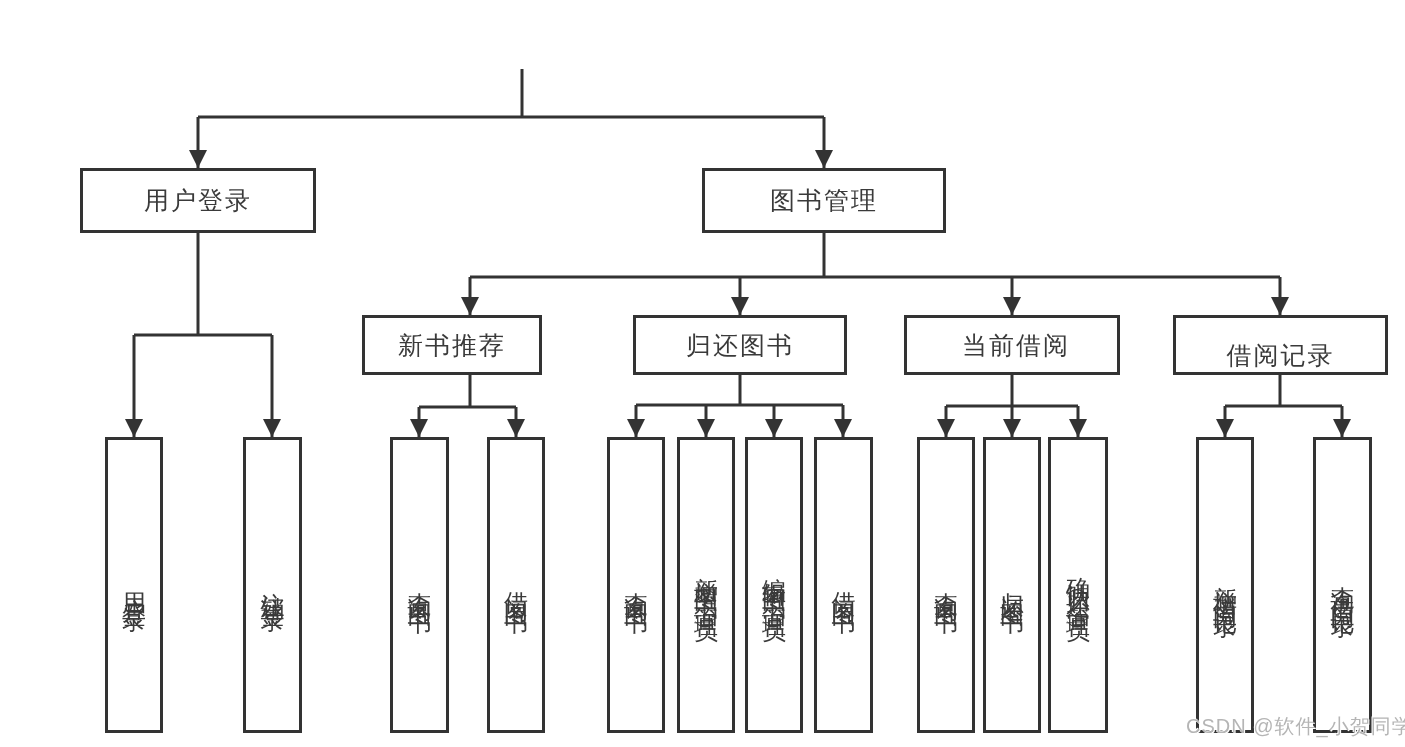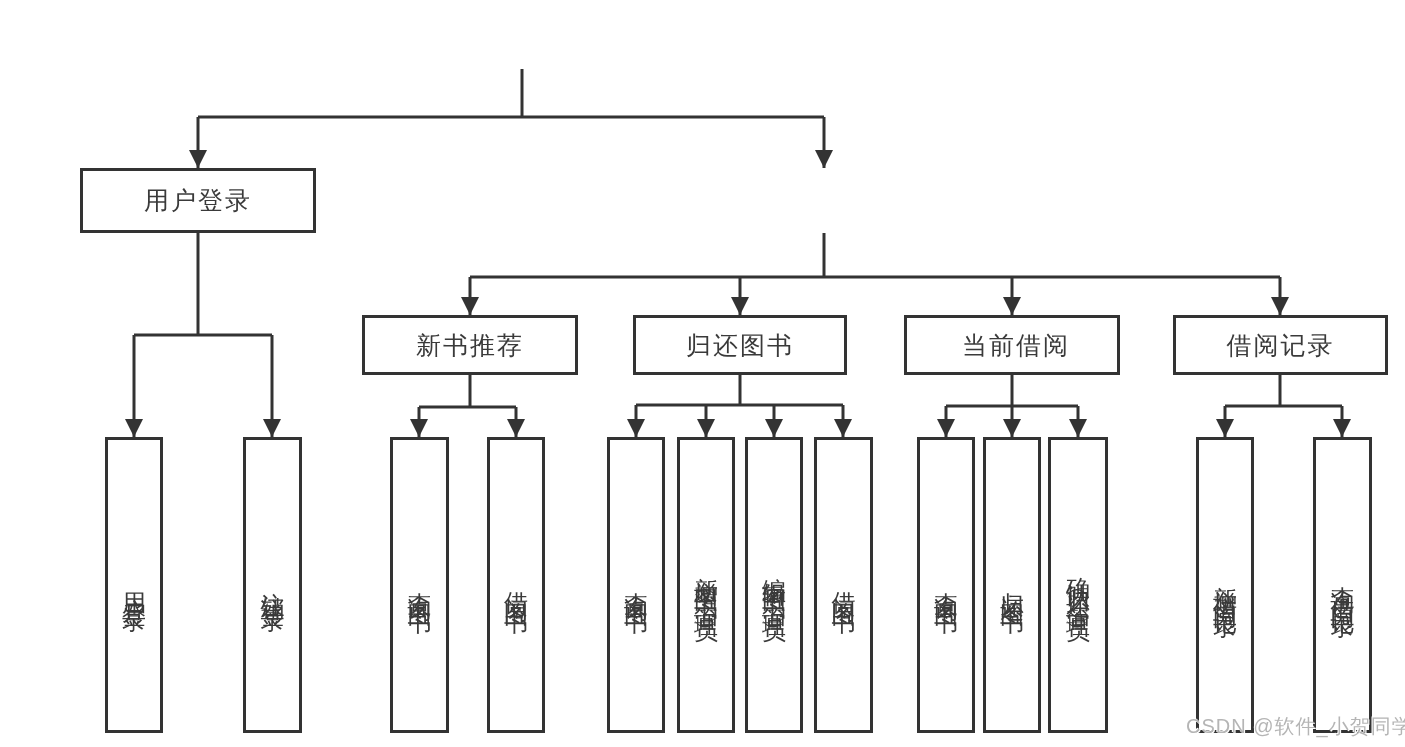--- a/index.html
+++ b/index.html
@@ -54,34 +54,37 @@
 </head>
 <body>
 
 <div class="canvas">
 
 
   <div class="box h" style="left:80px; top:168px; width:236px; height:65px;">
     <span class="label">用户登录</span>
   </div>
 
-
-  <div class="box h" style="left:362px; top:315px; width:216px; height:60px;">
+  <div class="box h" style="left:702px; top:168px; width:244px; height:65px;">
+    <span class="label">图书管理</span>
+  </div>
+
+  <div class="box h" style="left:362px; top:315px; width:180px; height:60px;">
     <span class="label">新书推荐</span>
   </div>
 
   <div class="box h" style="left:633px; top:315px; width:214px; height:60px;">
     <span class="label">归还图书</span>
   </div>
 
   <div class="box h" style="left:904px; top:315px; width:216px; height:60px;padding-left:8px;">
     <span class="label">当前借阅</span>
   </div>
 
-  <div class="box h" style="left:1173px; top:315px; width:215px; height:60px;">
+  <div class="box h" style="left:1173px; top:315px; width:215px; height:60px;align-items:flex-end;">
     <span class="label">借阅记录</span>
   </div>
 
   <div class="box v" style="left:105px; top:437px; width:58px; height:296px;">
     <span class="label">用户登录</span>
   </div>
 
   <div class="box v" style="left:243px; top:437px; width:59px; height:296px;">
     <span class="label">注销登录</span>
   </div>

